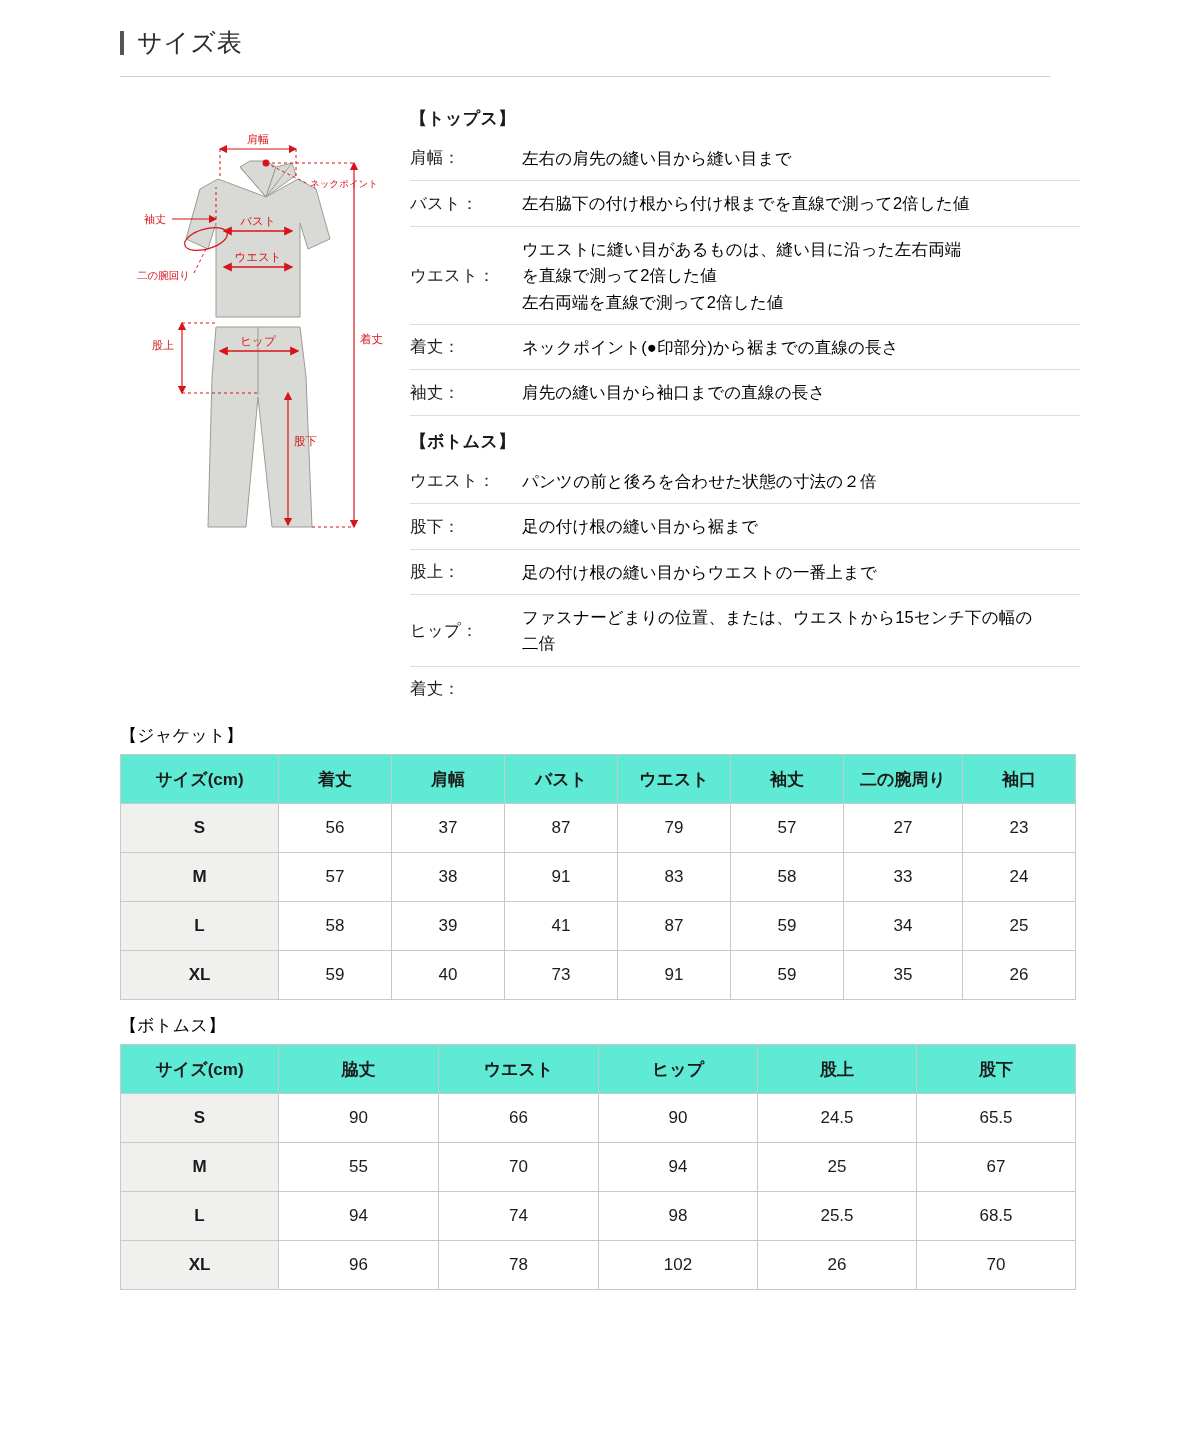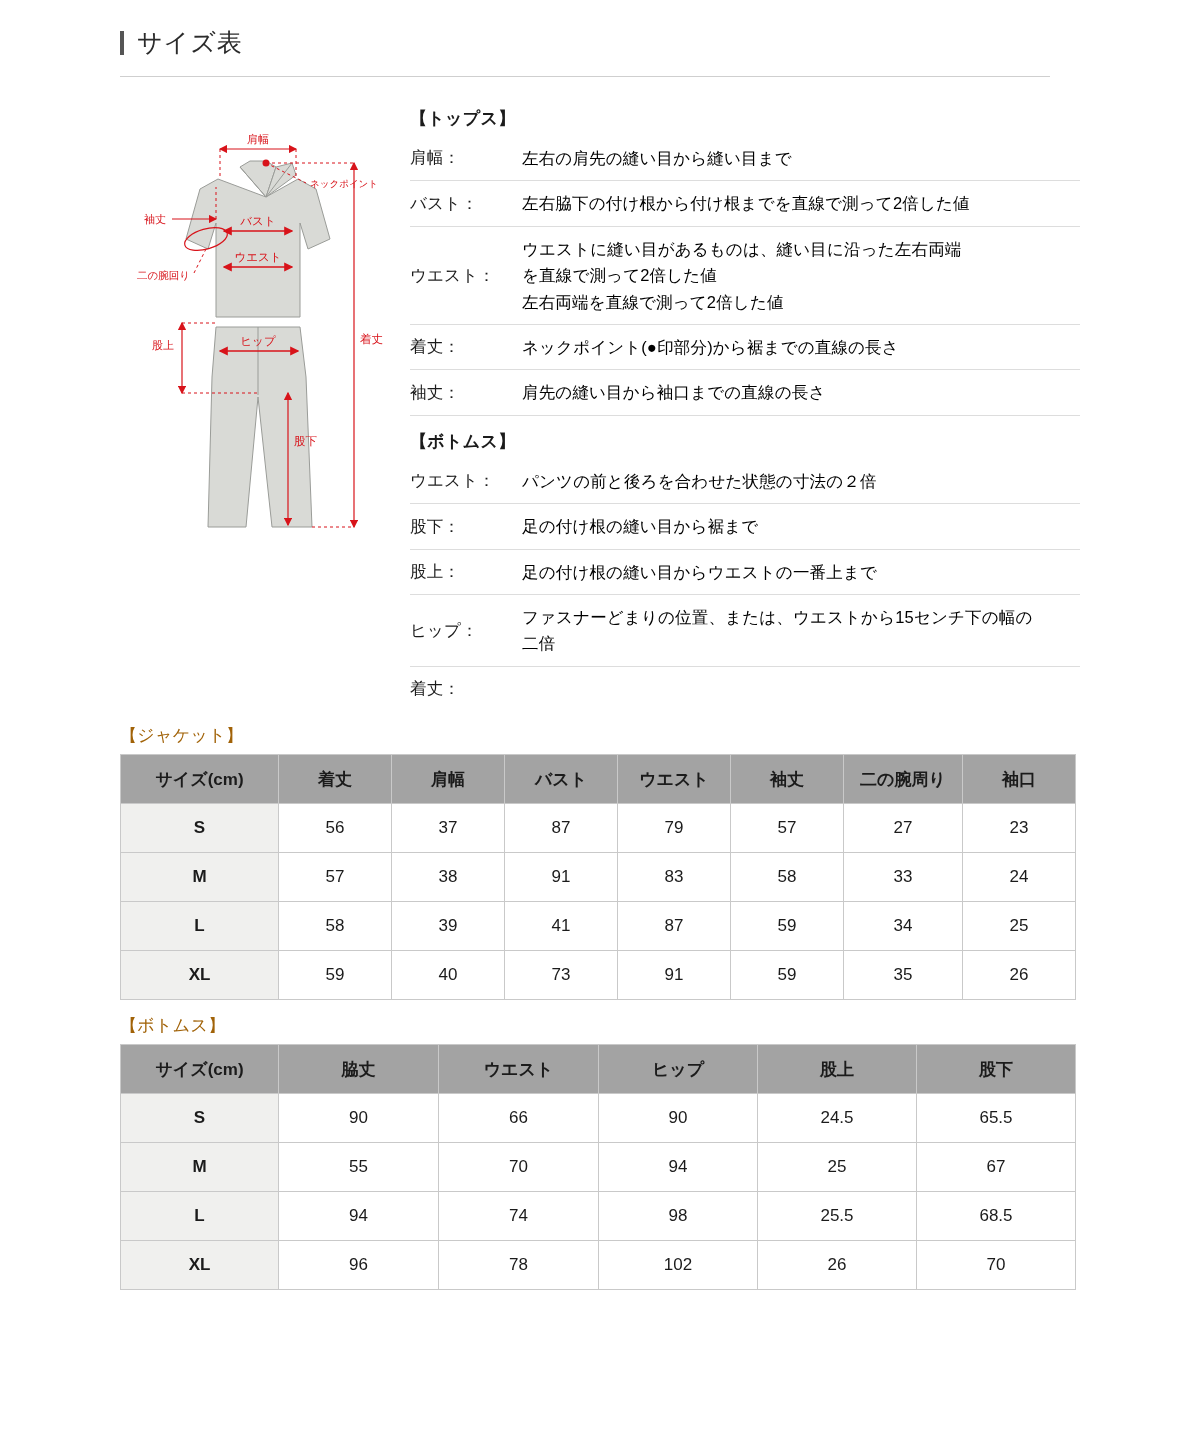--- a/index.html
+++ b/index.html
@@ -97,40 +97,40 @@
   }
   .def-desc .line { display: block; }
   .group-head.bottoms {
     margin-top: 14px;
   }
 
   
   .table-block { margin-top: 14px; }
   .table-caption {
     font-size: 17px;
-    color: #a16207;
+    color: #000000;
     margin-bottom: 7px;
     letter-spacing: 0.02em;
   }
   table.size-table {
     border-collapse: collapse;
     width: 955px;
     table-layout: fixed;
   }
   table.size-table th,
   table.size-table td {
     border: 1px solid #c9c9c9;
     text-align: center;
     font-size: 17px;
     color: #1b1b1b;
     height: 46px;
     font-weight: 400;
   }
   table.size-table thead th {
-    background: #a3a3a3;
+    background: #5eead4;
     font-weight: 700;
     font-size: 17px;
   }
   table.size-table tbody td.rowhead {
     background: #f0f0ee;
     font-weight: 700;
   }
 
   
   .figure-svg { display: block; }

